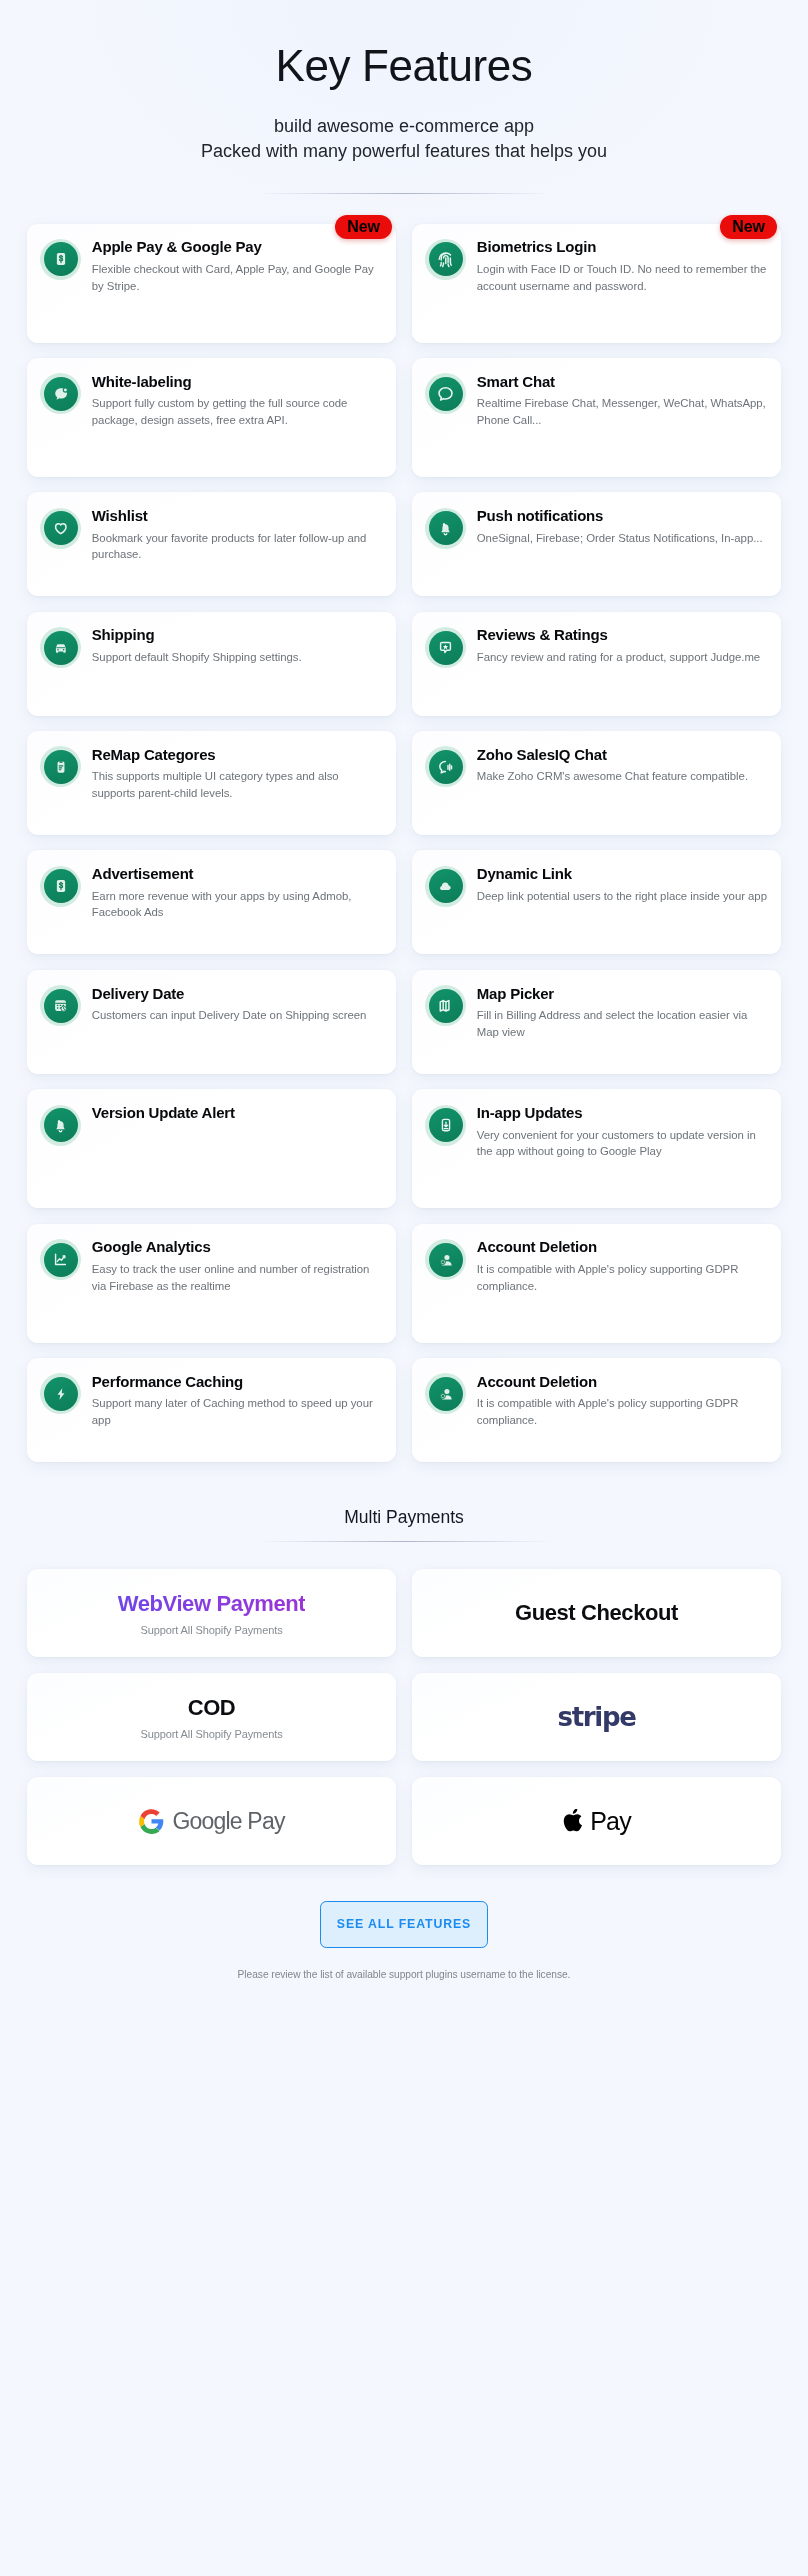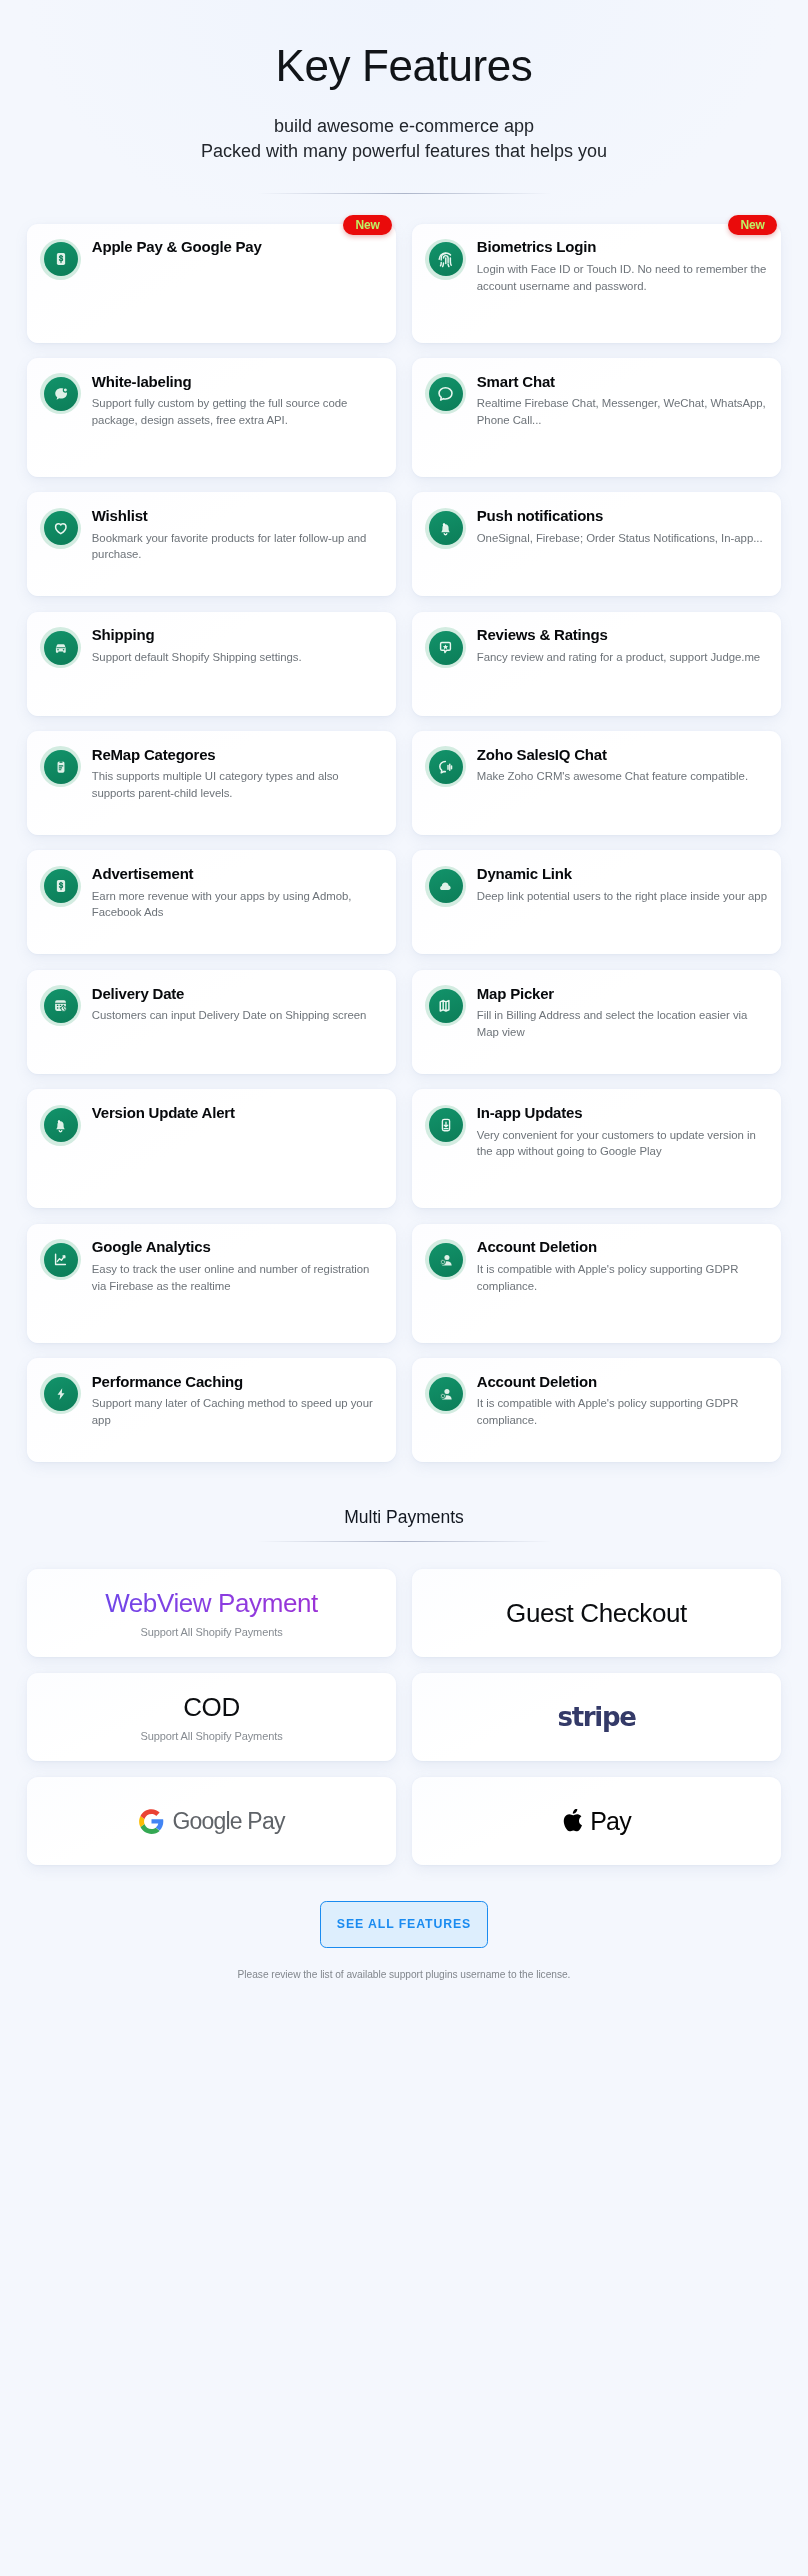--- a/index.html
+++ b/index.html
@@ -90,22 +90,22 @@
     margin-top: 4.9px;
     font-size: 11.4px;
     line-height: 1.47;
     color: #6d7379;
     letter-spacing: -0.04px;
   }
   .badge-new {
     position: absolute;
     top: -8.4px; right: 4.2px;
     background: #ea0b0b;
-    color: #bef264;
-    font-size: 12px;
+    color: #000000;
+    font-size: 16px;
     font-weight: 600;
     padding: 2.8px 12px 3.5px 12px;
     border-radius: 701px;
     box-shadow: 0 2.1px 4.9px rgba(190,20,20,0.30);
     letter-spacing: -0.1px;
   }
 
   
   .mp-wrap { margin-top: 45px; text-align: center; }
   .mp-title { font-size: 17.5px; color: #131821; font-weight: 400; }
@@ -129,22 +129,22 @@
     box-shadow: 0 4.9px 12.6px rgba(120,140,180,0.10), 0 0.7px 2.1px rgba(120,140,180,0.07);
     height: 88px;
     display: flex;
     flex-direction: column;
     align-items: center;
     justify-content: center;
     gap: 7px;
     padding: 4.2px 7px;
   }
   .plogo-text {
-    font-size: 26px;
-    font-weight: 400;
+    font-size: 22px;
+    font-weight: 700;
     color: #0b0d10;
     letter-spacing: -0.4px;
     white-space: nowrap;
   }
   .plogo-text.gradient {
     background: linear-gradient(95deg, #6f46e8 0%, #8b3ce0 55%, #9b33d6 100%);
     -webkit-background-clip: text;
     background-clip: text;
     color: transparent;
   }
@@ -217,20 +217,21 @@
       <span class="inner">
             <svg width="18" height="18" viewBox="0 0 24 24">
               <rect x="6.5" y="4" width="11" height="16" rx="2.2" fill="#dff1e8"></rect>
               <path d="M12 7.2v9.6" stroke="#0c7d58" stroke-width="1.5" stroke-linecap="round"></path>
               <path d="M14.1 9.3c0-1-1-1.6-2.1-1.6s-2.1.6-2.1 1.5.8 1.3 2.1 1.6 2.2.8 2.2 1.8-1 1.7-2.2 1.7-2.2-.6-2.2-1.6" stroke="#0c7d58" stroke-width="1.5" fill="none" stroke-linecap="round"></path>
             </svg>
           </span>
     </span>
     <span class="fbody">
       <span class="ftitle" style="display:block">Apple Pay &amp; Google Pay</span>
+      <span class="fdesc" style="display:block">Flexible checkout with Card, Apple Pay, and Google Pay by Stripe.</span>
     </span>
       </div>
       <div class="fcard tall">
     <span class="badge-new">New</span>
     <span class="ficon">
       <span class="inner">
             <svg width="19.6" height="19.6" viewBox="0 0 24 24">
               <g stroke="#e8f6ef" fill="none" stroke-width="1.8" stroke-linecap="round" stroke-linejoin="round">
                 <path d="M12 4.3c-3.1 0-5.6 2.4-5.6 5.4v2.6"></path>
                 <path d="M9.2 9.7a2.8 2.8 0 015.6 0v5.6"></path>

